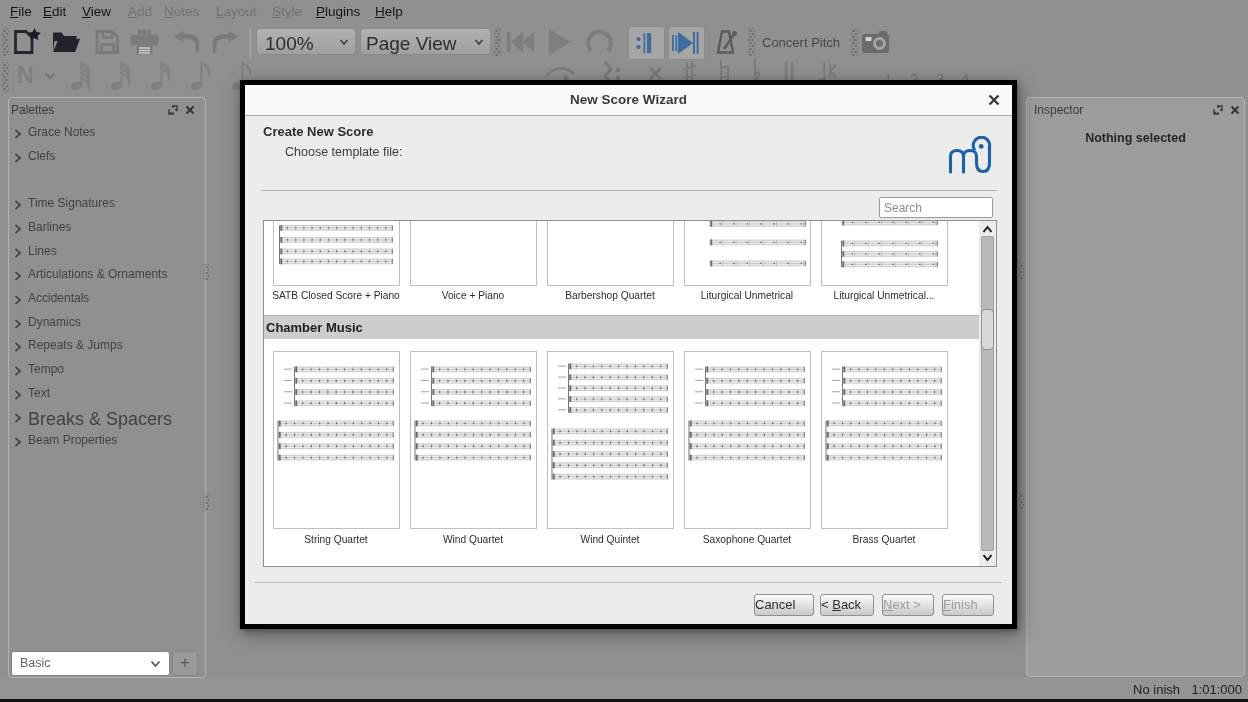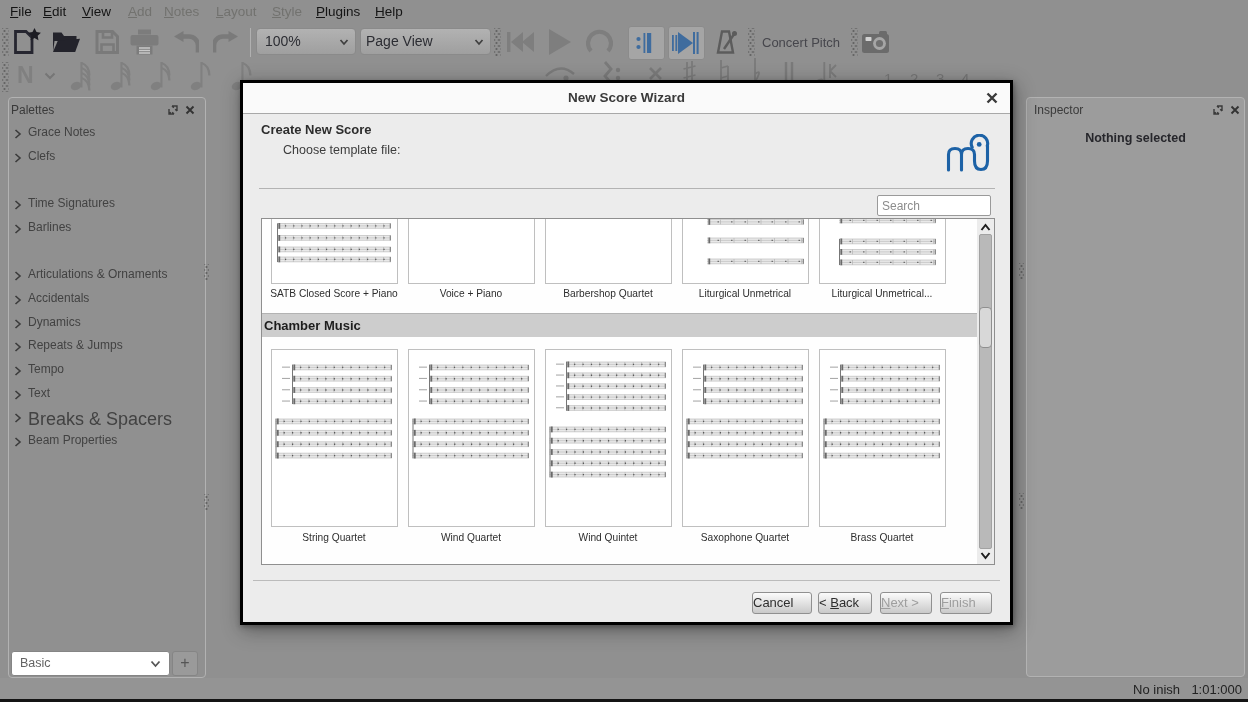--- a/index.html
+++ b/index.html
@@ -1,18 +1,18 @@
 <!DOCTYPE html>
 <html><head><meta charset="utf-8"><title>s</title><style>
 html,body{margin:0;padding:0}
 body{font-family:"Liberation Sans",sans-serif;background:#909090}
 #app{position:relative;width:1248px;height:702px;background:#909090;overflow:hidden}
 .mi{position:absolute;top:4px;font-size:13.5px;color:#141414}
 .mi u{text-decoration:underline}
-.combo{position:absolute;background:linear-gradient(#b2b2b2,#9f9f9f);border:1px solid #8a8a8a;border-radius:4px;font-size:14px;color:#2c2d33}
+.combo{position:absolute;background:linear-gradient(#b2b2b2,#9f9f9f);border:1px solid #8a8a8a;border-radius:4px;font-size:19px;color:#2c2d33}
 .combo .t{position:absolute;left:8px;top:4px}
 .chev{position:absolute;right:6px;top:9px;width:10px;height:8px}
 .dots{position:absolute;width:7px;background-image:radial-gradient(#646464 0.9px,transparent 1.2px),radial-gradient(#646464 0.9px,transparent 1.2px);background-size:5px 6px;background-position:0 0,2.5px 3px}
 .btn{position:absolute;height:20px;background:linear-gradient(#fbfbfb,#c9c9c9);border:1px solid #909090;border-radius:3px;font-size:13px;color:#2e2e2e;text-align:left;line-height:20px}
 .btn.dis{color:#9e9e9e}
 .panel{position:absolute;border:1px solid #b2b2b2;border-radius:4px;background:#909090}
 </style></head><body>
 <div id="app">
 
 <div style="position:absolute;left:0;top:0;width:1248px;height:24px;background:#909090">
@@ -188,20 +188,26 @@
           <path d="M1.5,1 L6,5 1.5,9" fill="none" stroke="#3c3c3c" stroke-width="1.6"></path>
         </svg>
 <span style="position:absolute;left:19px;top:3px;font-size:12px;color:#424242">Time Signatures</span>
       </div>
       <div style="position:absolute;left:0;top:118.8px;width:100%;height:23px">
 <svg style="position:absolute;left:5px;top:7px" width="8" height="10" viewBox="0 0 8 10">
           <path d="M1.5,1 L6,5 1.5,9" fill="none" stroke="#3c3c3c" stroke-width="1.6"></path>
         </svg>
 <span style="position:absolute;left:19px;top:3px;font-size:12px;color:#424242">Barlines</span>
       </div>
+      <div style="position:absolute;left:0;top:142.5px;width:100%;height:23px">
+<svg style="position:absolute;left:5px;top:7px" width="8" height="10" viewBox="0 0 8 10">
+          <path d="M1.5,1 L6,5 1.5,9" fill="none" stroke="#3c3c3c" stroke-width="1.6"></path>
+        </svg>
+<span style="position:absolute;left:19px;top:3px;font-size:12px;color:#424242">Lines</span>
+      </div>
       <div style="position:absolute;left:0;top:166.2px;width:100%;height:23px">
 <svg style="position:absolute;left:5px;top:7px" width="8" height="10" viewBox="0 0 8 10">
           <path d="M1.5,1 L6,5 1.5,9" fill="none" stroke="#3c3c3c" stroke-width="1.6"></path>
         </svg>
 <span style="position:absolute;left:19px;top:3px;font-size:12px;color:#424242">Articulations &amp; Ornaments</span>
       </div>
       <div style="position:absolute;left:0;top:189.9px;width:100%;height:23px">
 <svg style="position:absolute;left:5px;top:7px" width="8" height="10" viewBox="0 0 8 10">
           <path d="M1.5,1 L6,5 1.5,9" fill="none" stroke="#3c3c3c" stroke-width="1.6"></path>
         </svg>
@@ -268,21 +274,21 @@
 <div class="dots" style="left:204px;top:494px;height:16px;width:5px"></div>
 <div class="dots" style="left:1019px;top:263px;height:16px;width:5px"></div>
 <div class="dots" style="left:1019px;top:493px;height:16px;width:5px"></div>
 
 <div style="position:absolute;left:0;top:678px;width:1248px;height:21px;background:#949494">
 <span style="position:absolute;right:68px;top:4px;font-size:13px;color:#222">No inish</span>
 <span style="position:absolute;right:6px;top:4px;font-size:13px;color:#222">1:01:000</span>
 </div>
 <div style="position:absolute;left:0;top:699px;width:1248px;height:3px;background:#141414"></div>
 
-<div style="position:absolute;left:240px;top:80px;width:767px;height:539px;background:#ececec;border:3px solid #000000;box-shadow:2px 5px 18px rgba(20,20,20,0.42),1px 2px 5px rgba(20,20,20,0.35)">
+<div style="position:absolute;left:240px;top:80px;width:767px;height:539px;background:#ececec;border:5px solid #000000;box-shadow:2px 5px 18px rgba(20,20,20,0.42),1px 2px 5px rgba(20,20,20,0.35)">
 
   <div style="position:absolute;left:0;top:0;width:100%;height:30px;background:#fafafa;border-bottom:1px solid #a8a8a8">
     <div style="position:absolute;left:0;top:7px;width:100%;text-align:center;font-size:13.5px;font-weight:bold;color:#3a3a3a">New Score Wizard</div>
     <svg style="position:absolute;right:11px;top:8px" width="14" height="14" viewBox="0 0 14 14">
           <path d="M2.5,2.5 L11.5,11.5 M11.5,2.5 L2.5,11.5" stroke="#3a3a3a" stroke-width="2.4"></path>
         </svg>
   </div>
 
   <span style="position:absolute;left:18px;top:39px;font-size:13px;font-weight:bold;color:#2d2d2d">Create New Score</span>
   <span style="position:absolute;left:40px;top:60px;font-size:12.5px;color:#3c3c3c">Choose template file:</span>

